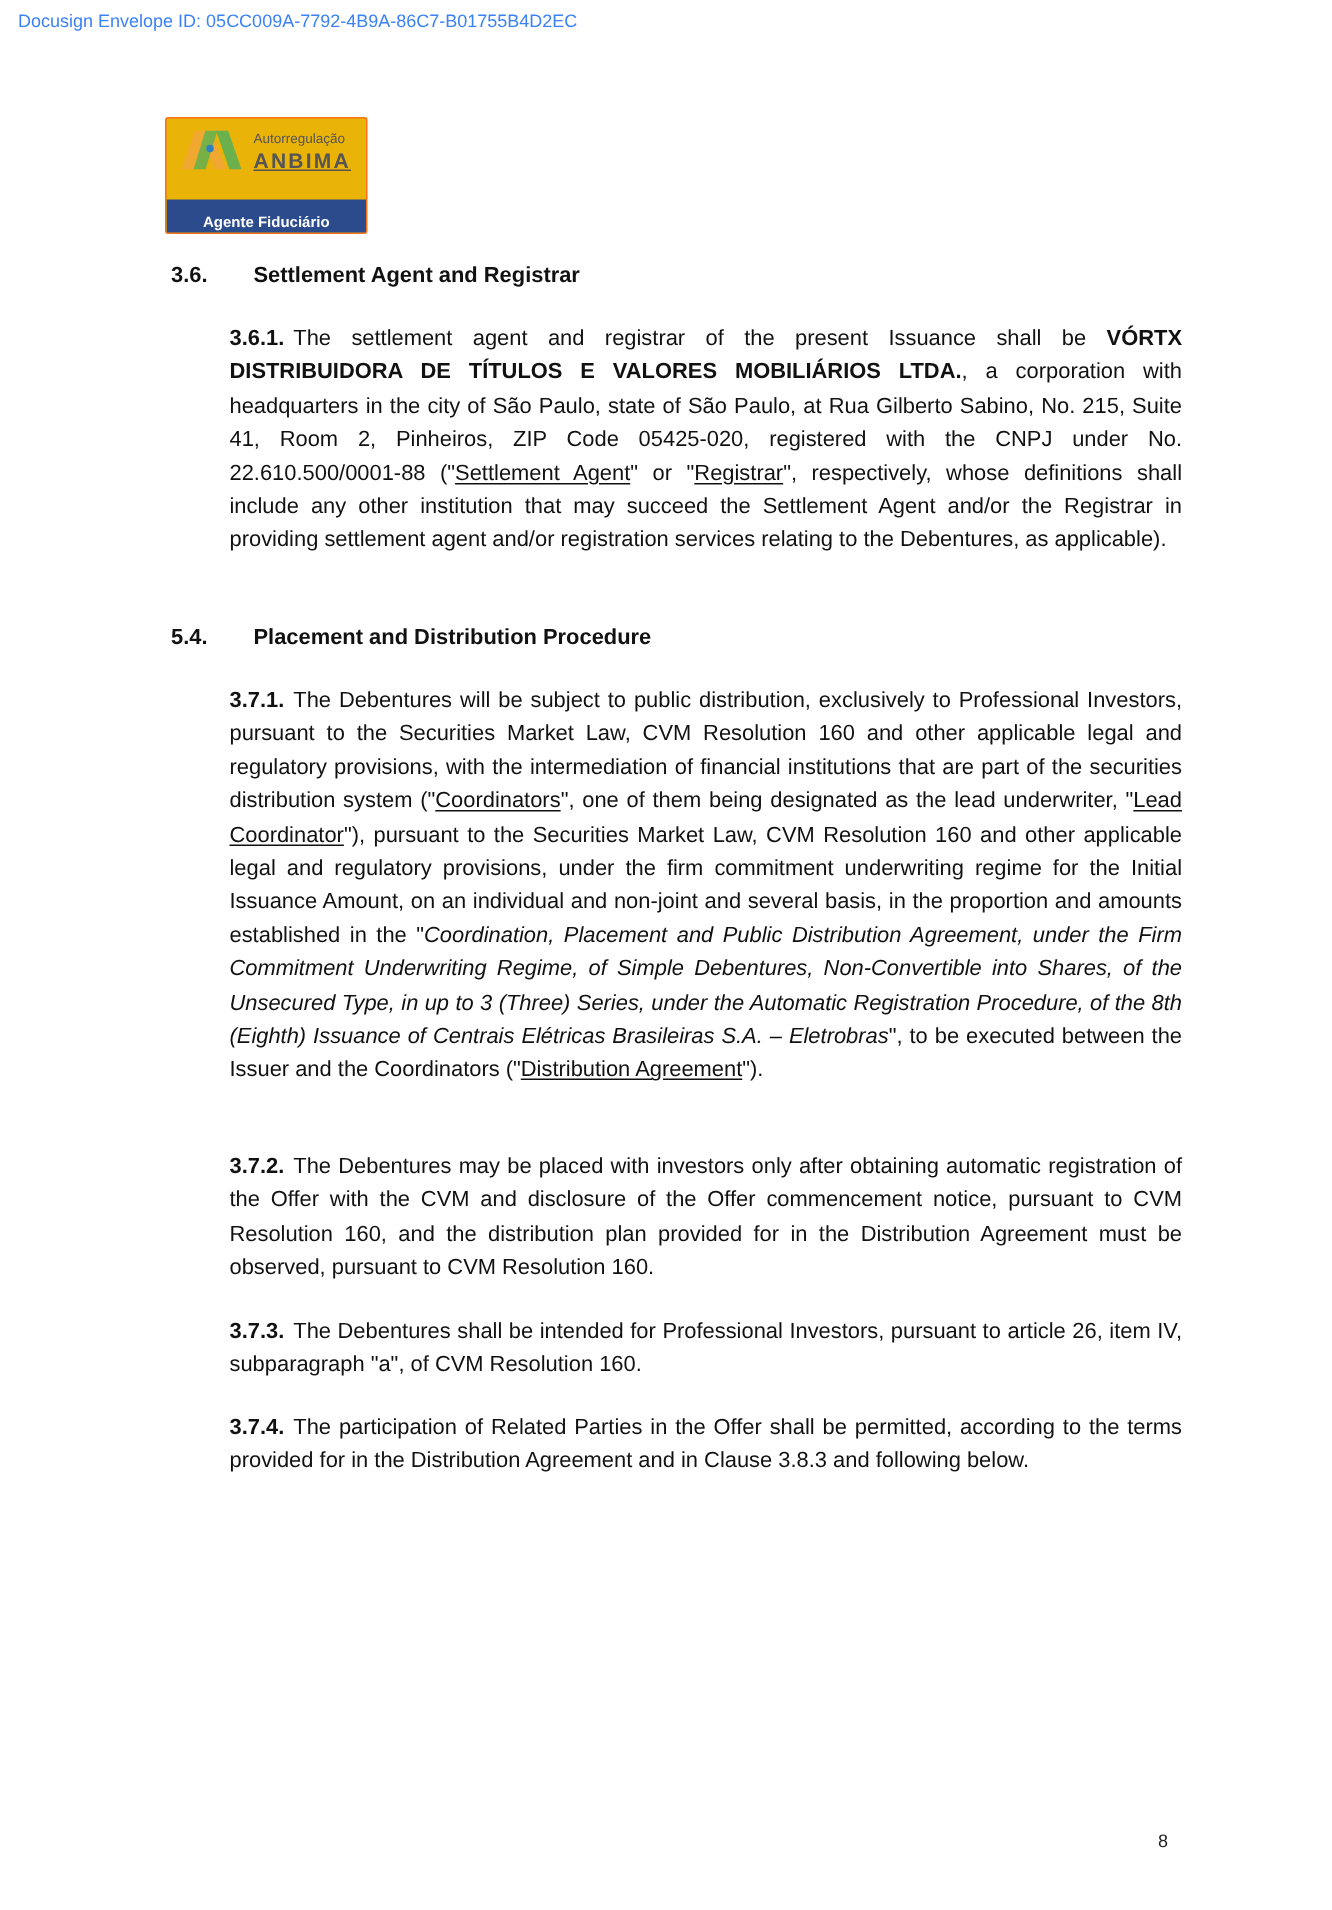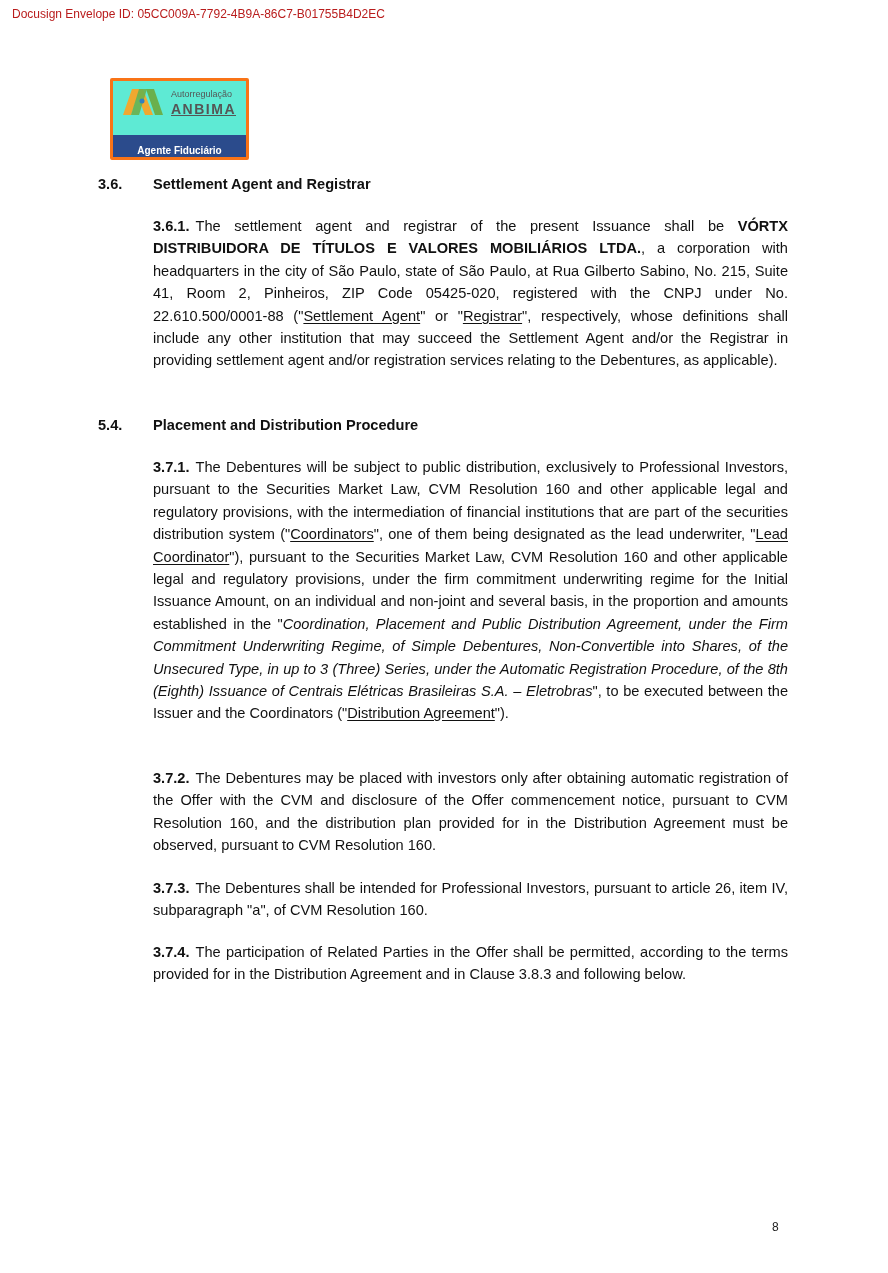--- a/index.html
+++ b/index.html
@@ -1,25 +1,25 @@
 <!DOCTYPE html>
 <html><head>
 <meta charset="utf-8">
 <style>
   html, body { margin: 0; padding: 0; background: #ffffff; }
   body { width: 888px; height: 1273px; position: relative; overflow: hidden; color: #111; }
-  .envelope { position: absolute; left: 12px; top: 7px; font-family: "Liberation Sans", sans-serif; font-size: 12px; color: #b91c1c; }
-  .logo { position: absolute; left: 110px; top: 78px; width: 133px; height: 76px; border: 3px solid #f97316; border-radius: 2px; overflow: hidden; background: #5eead4; }
+  .envelope { position: absolute; left: 12px; top: 7px; font-family: "Liberation Sans", sans-serif; font-size: 12px; color: #3b82f6; }
+  .logo { position: absolute; left: 110px; top: 78px; width: 133px; height: 76px; border: 1px solid #f97316; border-radius: 2px; overflow: hidden; background: #eab308; }
   .logo-top { height: 44px; position: relative; }
   .logo-mark { position: absolute; left: 10px; top: 8px; }
   .logo-sub { position: absolute; left: 58px; top: 8px; font-family: "Liberation Sans", sans-serif; font-size: 9px; color: #555; }
   .logo-name { position: absolute; left: 58px; top: 20px; font-family: "Liberation Sans", sans-serif; font-size: 14px; font-weight: bold; color: #555; letter-spacing: 1.5px; text-decoration: underline; }
   .logo-band { height: 32px; background: #2b4b8c; color: #fff; font-family: "Liberation Sans", sans-serif; font-size: 10px; font-weight: bold; text-align: center; line-height: 32px; margin-top: 10px; }
   .doc { position: absolute; left: 98px; top: 0; width: 690px; font-family: "Liberation Sans", sans-serif; font-size: 14.6px; line-height: 22.4px; }
-  .heading { position: absolute; left: 0; font-weight: bold; }
+  .heading { position: absolute; left: 16px; font-weight: bold; }
   .heading .num { display: inline-block; width: 55px; }
   .para { position: absolute; left: 55px; width: 635px; text-align: justify; }
   .para b.num { margin-right: 6px; }
   u { text-underline-offset: 2px; }
   .pagenum { position: absolute; left: 772px; top: 1220px; font-family: "Liberation Sans", sans-serif; font-size: 12px; color: #222; }
 </style>
 </head>
 <body>
 
 <div class="envelope">Docusign Envelope ID: 05CC009A-7792-4B9A-86C7-B01755B4D2EC</div>

